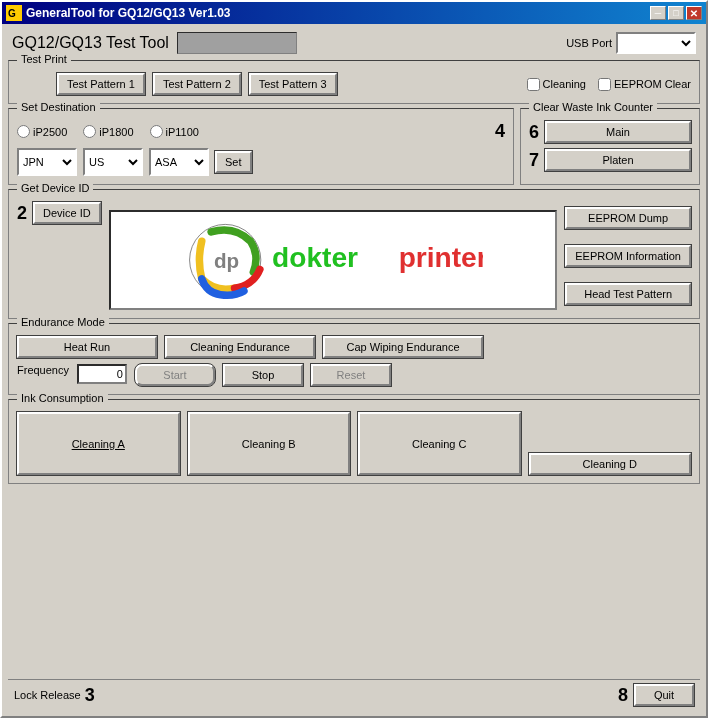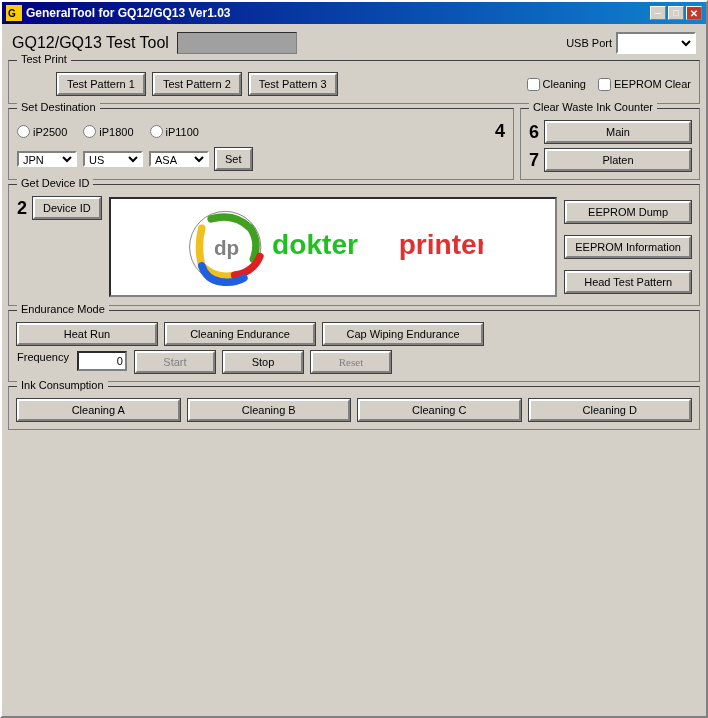--- a/index.html
+++ b/index.html
@@ -185,21 +185,21 @@
       gap: 3px;
     }
 
     
     .dropdown-row {
       display: flex;
       align-items: center;
       gap: 6px;
     }
     .win-select {
-      height: 16px;
+      height: 28px;
       background: white;
       border: 2px solid;
       border-color: #808080 #ffffff #ffffff #808080;
       font-size: 11px;
       width: 60px;
       font-family: "MS Sans Serif", "Tahoma", sans-serif;
     }
     .number-badge {
       font-size: 18px;
       font-weight: bold;
@@ -219,20 +219,21 @@
     }
     .logo-box {
       flex: 1;
       border: 2px inset #808080;
       background: white;
       display: flex;
       align-items: center;
       justify-content: center;
       min-height: 100px;
       overflow: hidden;
+      margin-top: 8px;
     }
     .right-buttons {
       display: flex;
       flex-direction: column;
       gap: 6px;
       justify-content: space-around;
     }
 
     
     .logo-svg {
@@ -447,31 +448,41 @@
     <div class="group-box">
       <span class="group-label">Endurance Mode</span>
       <div class="endurance-buttons">
         <button class="btn" style="min-width:140px;">Heat Run</button>
         <button class="btn" style="min-width:150px;">Cleaning Endurance</button>
         <button class="btn" style="min-width:160px;">Cap Wiping Endurance</button>
       </div>
       <div class="endurance-row2">
         <span class="freq-label">Frequency</span>
         <input type="text" class="freq-input" value="0" style="">
-        <button class="btn" style="min-width:80px;" disabled="">Start</button>
+        <button class="btn" style="min-width:80px;border-radius:7px;" disabled="">Start</button>
         <button class="btn" style="min-width:80px;">Stop</button>
-        <button class="btn" style="min-width:80px;font-family:Liberation Serif, serif;" disabled="">Reset</button>
+        <button class="btn" style="min-width:80px;" disabled="">Reset</button>
       </div>
     </div>
 
     <div class="group-box">
       <span class="group-label">Ink Consumption</span>
       <div class="ink-buttons">
-        <button class="btn" style="flex:1;">Cleaning A</button>
+        <button class="btn" style="flex:1;text-decoration:underline;">Cleaning A</button>
         <button class="btn" style="flex:1;">Cleaning B</button>
         <button class="btn" style="flex:1;">Cleaning C</button>
-        <button class="btn" style="flex:1;">Cleaning D</button>
-      </div>
-    </div>
-
+        <button class="btn" style="flex:1;margin-top:41px;">Cleaning D</button>
+      </div>
+    </div>
+
+    <div class="bottom-row">
+      <div class="lock-release-area">
+        <span>Lock Release</span>
+        <span class="number-badge">3</span>
+      </div>
+      <div style="display:flex;align-items:center;gap:6px;">
+        <span class="number-badge">8</span>
+        <button class="btn" style="min-width:60px;">Quit</button>
+      </div>
+    </div>
 
   </div>
 </div>
 
 </body></html>

